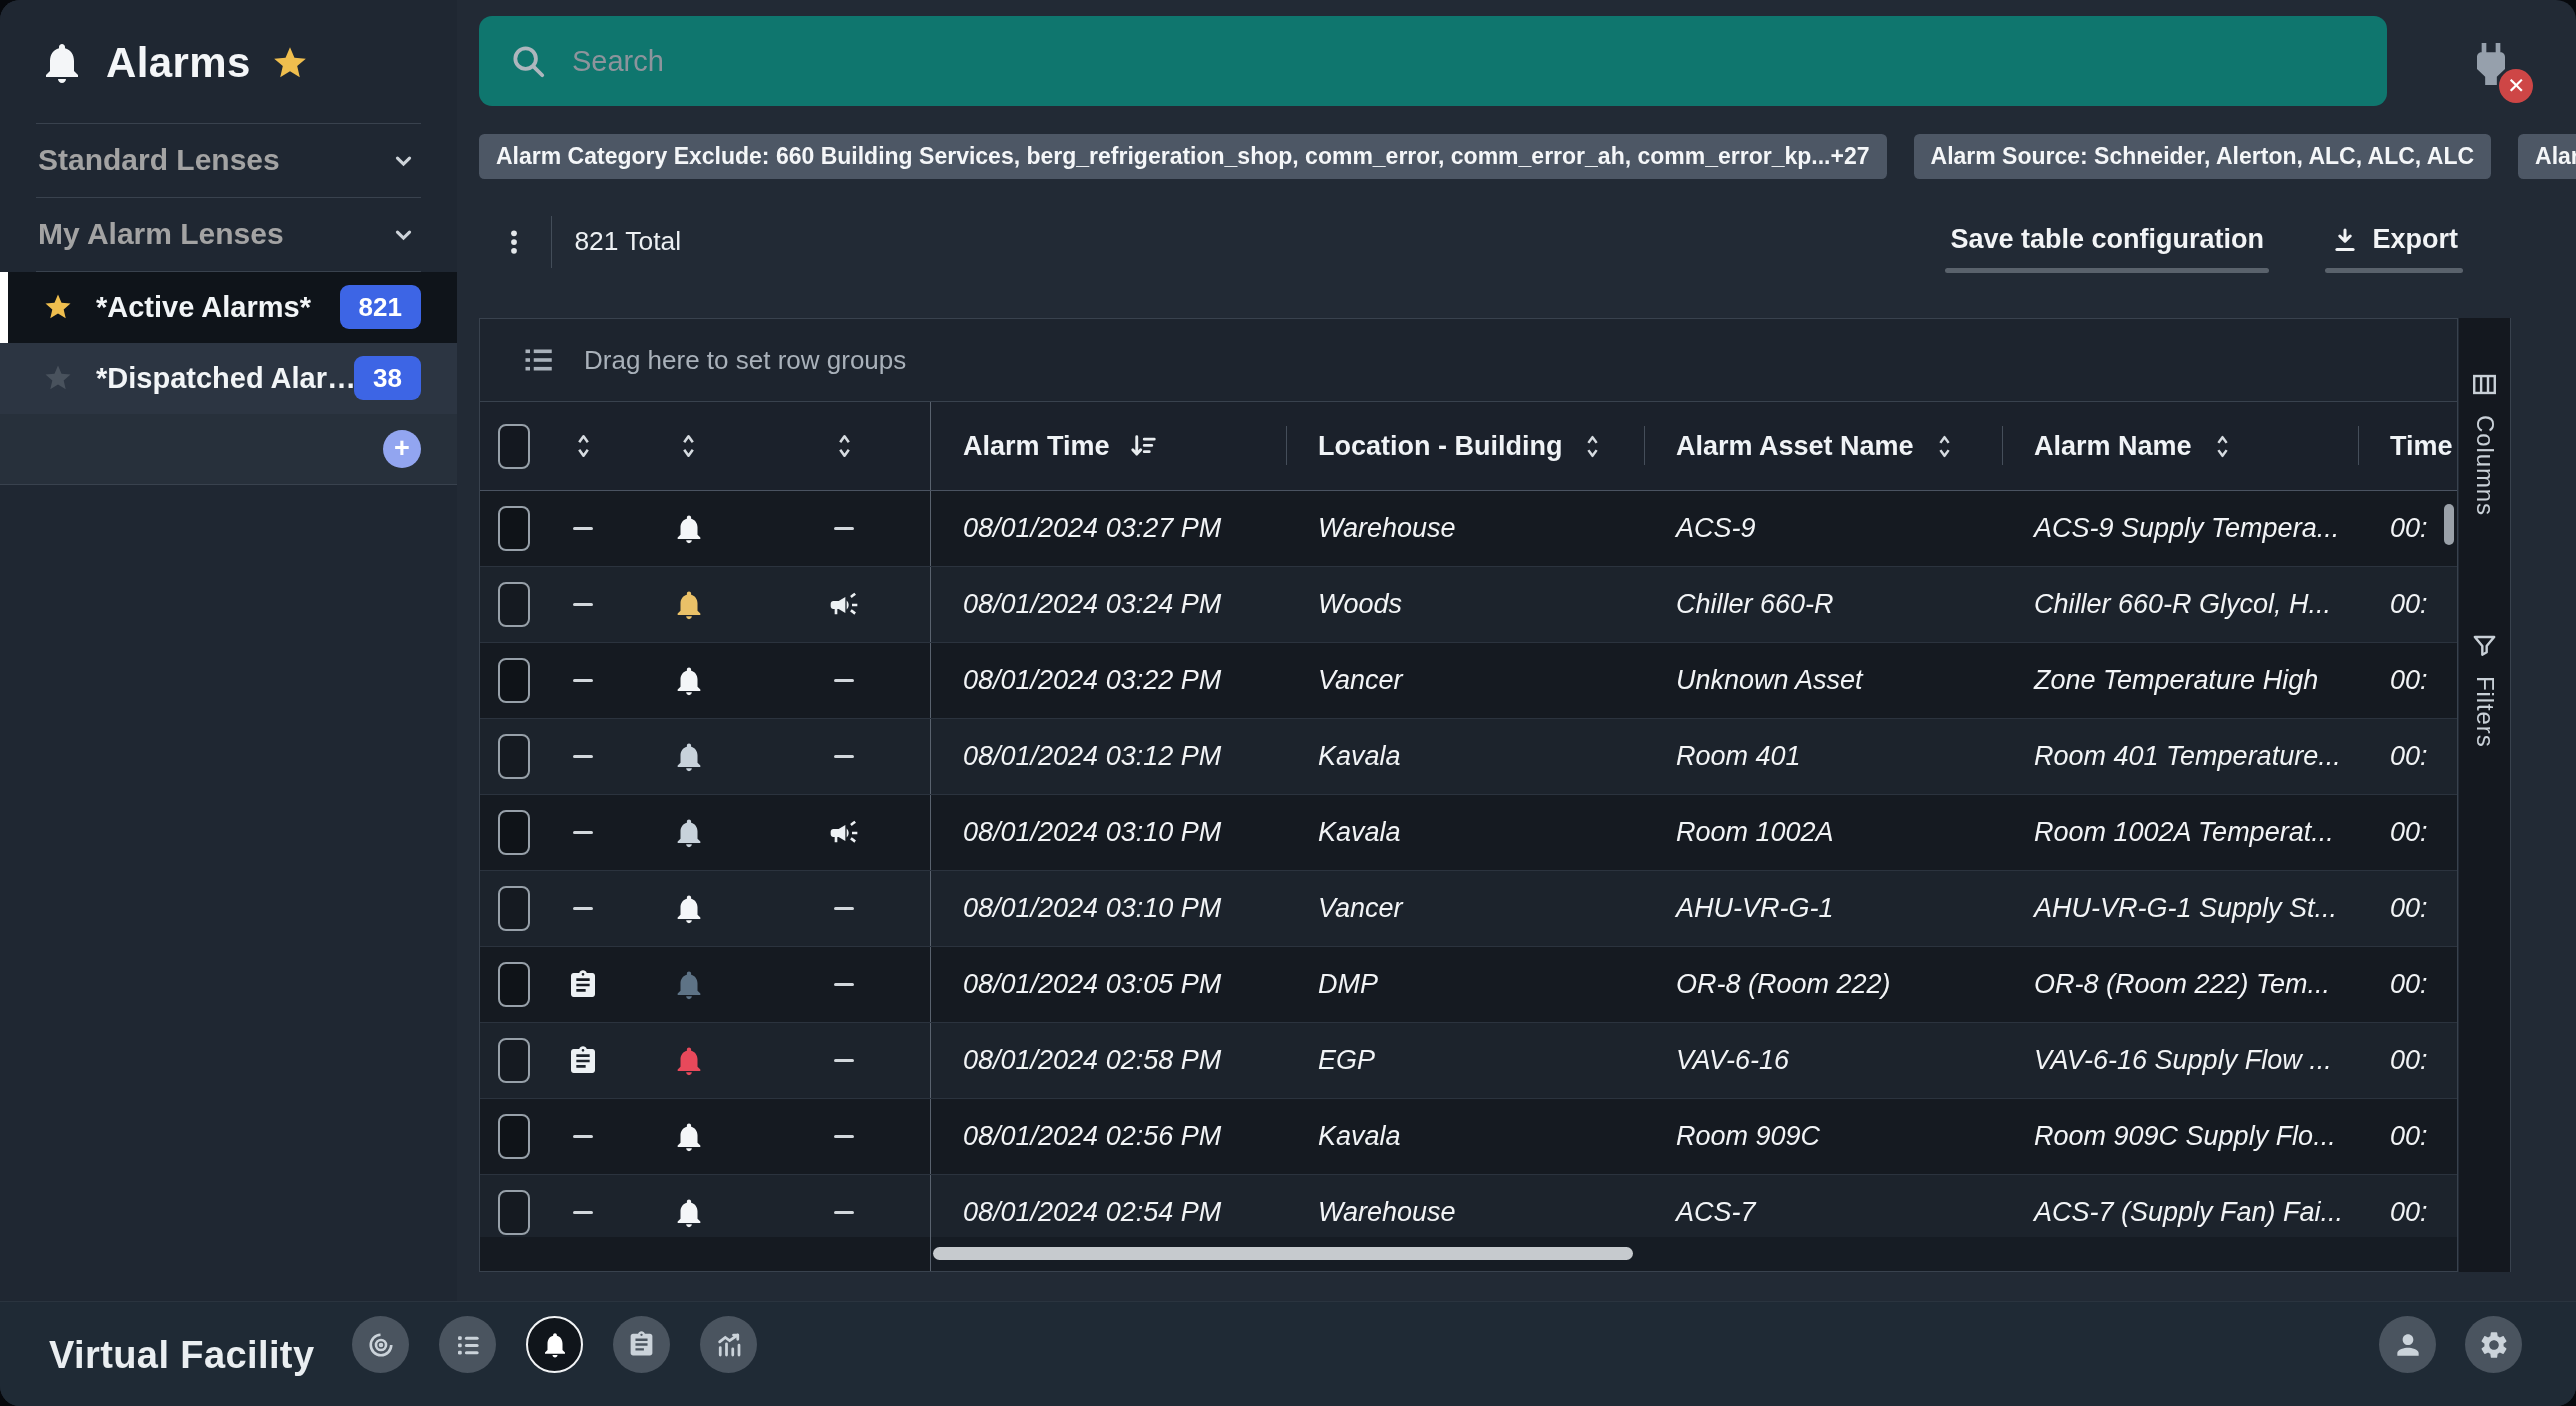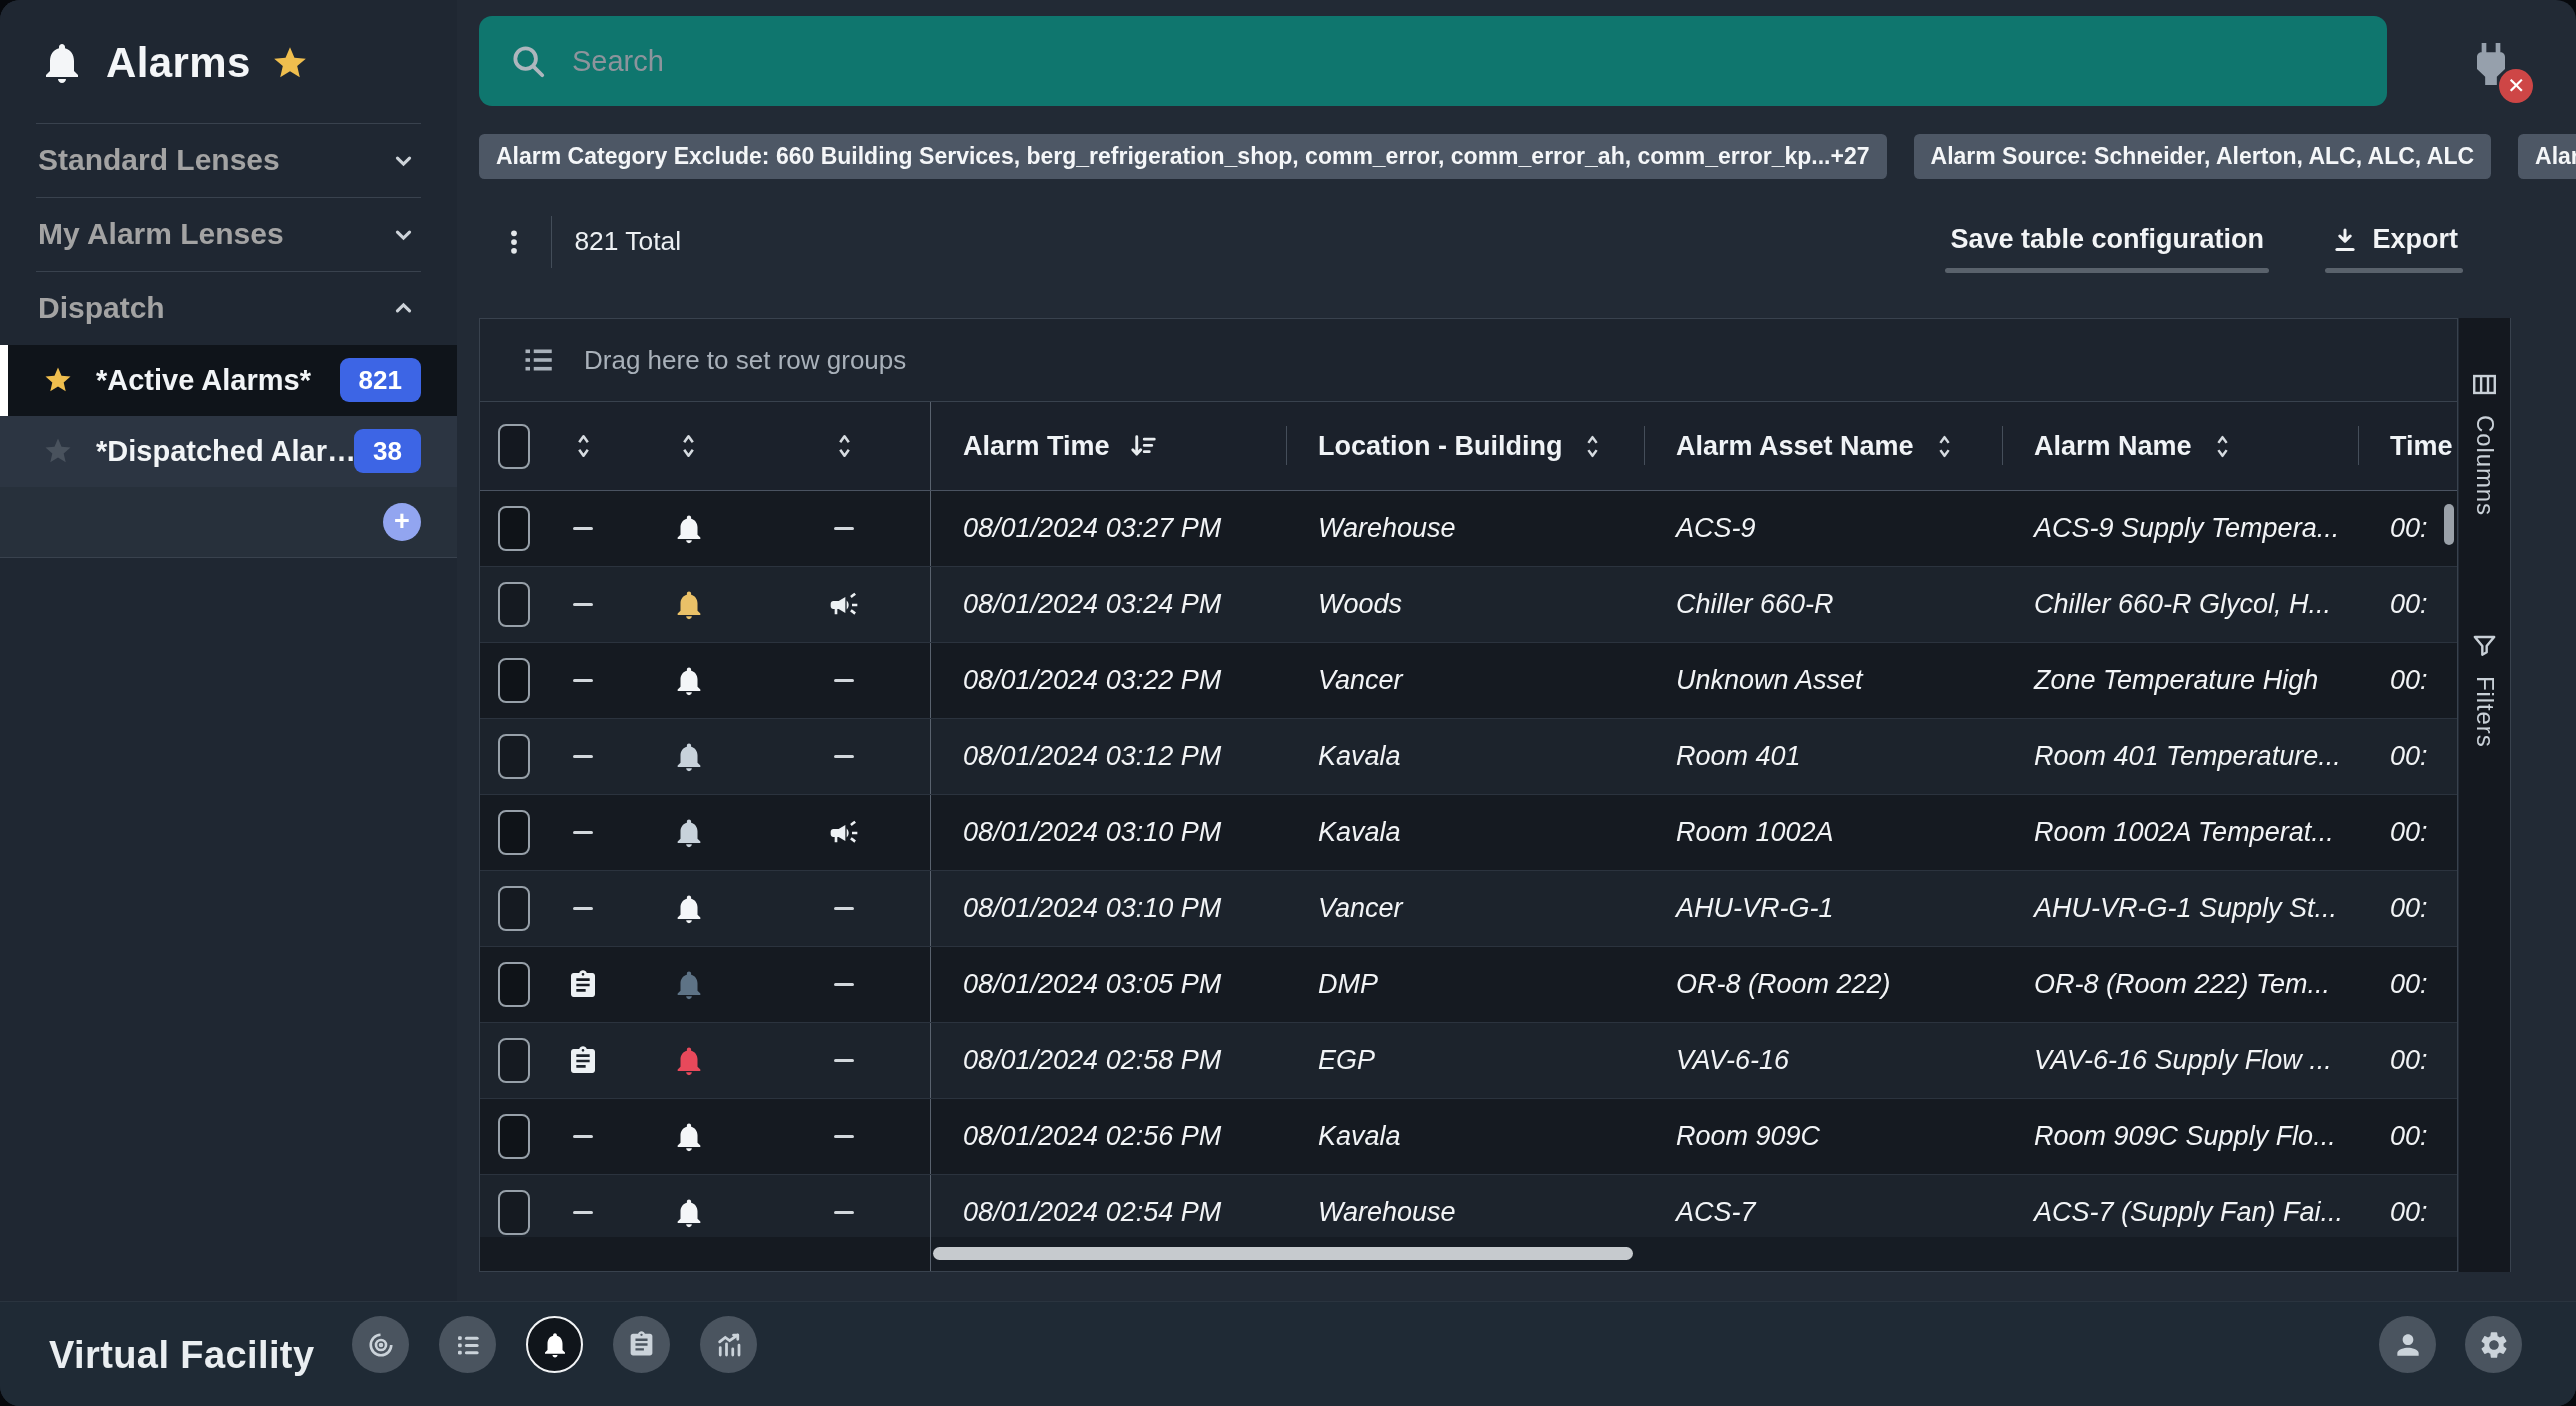--- a/index.html
+++ b/index.html
@@ -111,26 +111,20 @@
     <div class="sb-divider"></div>
 
     <div class="sb-section">
       <span class="lbl">My Alarm Lenses</span>
       <svg width="29" height="29" viewBox="0 0 24 24">
           <path fill="none" stroke="#CDD3D9" stroke-width="2.6" stroke-linecap="round" d="M7 10l5 5 5-5"></path>
         </svg>
     </div>
     <div class="sb-divider"></div>
 
-    <div class="sb-section">
-      <span class="lbl">Dispatch</span>
-      <svg width="29" height="29" viewBox="0 0 24 24">
-          <path fill="none" stroke="#CDD3D9" stroke-width="2.6" stroke-linecap="round" d="M7 14l5-5 5 5"></path>
-        </svg>
-    </div>
 
     <div class="nav-item active">
       <svg width="30" height="30" viewBox="0 0 24 24">
           <path fill="#EFBE4E" d="M12 17.27 18.18 21l-1.64-7.03L22 9.24l-7.19-.61L12 2 9.19 8.63 2 9.24l5.46 4.73L5.82 21z"></path>
         </svg>
       <span class="lbl">*Active Alarms*</span>
       <span class="badge">821</span>
     </div>
     <div class="nav-item alt">
       <svg width="30" height="30" viewBox="0 0 24 24">

